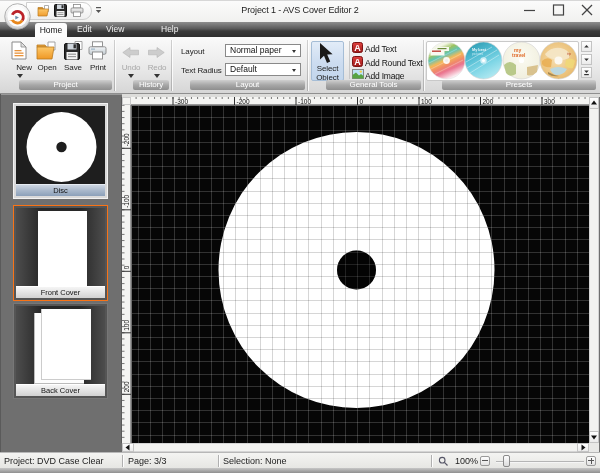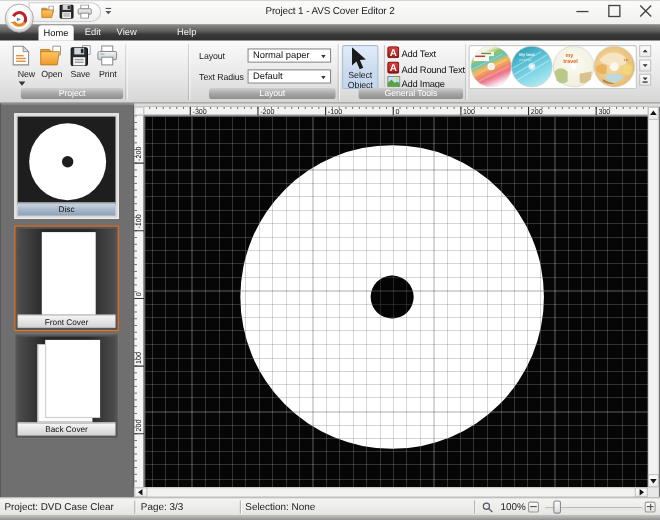--- a/index.html
+++ b/index.html
@@ -166,20 +166,33 @@
           <linearGradient id="prg" x1="0" y1="0" x2="0" y2="1">
             <stop offset="0" stop-color="#f4f6f8"></stop>
             <stop offset="1" stop-color="#c3ccd2"></stop>
           </linearGradient>
         </defs>
     </svg>
     <div class="btnlbl" style="left:84px;top:26px;width:24px;">Print</div>
     <div class="grp-label">Project</div>
   </div>
 
+  <div class="grp" style="left:116px;width:55px;">
+    <svg class="abs" style="left:6px;top:10px" width="18" height="11" viewBox="0 0 18 11">
+      <path d="M8 0.5 L8 3.2 L16.5 3.2 L16.5 7.8 L8 7.8 L8 10.5 L0.8 5.5 Z" fill="#cdcdcd" stroke="#b3b3b3" stroke-width="0.6"></path>
+    </svg>
+    <svg class="abs" style="left:31px;top:10px" width="18" height="11" viewBox="0 0 18 11">
+      <path d="M10 0.5 L10 3.2 L1.5 3.2 L1.5 7.8 L10 7.8 L10 10.5 L17.2 5.5 Z" fill="#cdcdcd" stroke="#b3b3b3" stroke-width="0.6"></path>
+    </svg>
+    <div class="btnlbl" style="left:2px;top:26px;width:26px;color:#a8a8a8;">Undo</div>
+    <div class="btnlbl" style="left:28px;top:26px;width:26px;color:#a8a8a8;">Redo</div>
+    <div class="ddarrow" style="left:12px;top:37px;"></div>
+    <div class="ddarrow" style="left:38px;top:37px;"></div>
+    <div class="grp-label">History</div>
+  </div>
 
   <div class="grp" style="left:173px;width:134px;">
     <div class="btnlbl" style="left:8px;top:10px;">Layout</div>
     <div class="combo" style="top:7px;">Normal paper<span class="ca"></span></div>
     <div class="btnlbl" style="left:8px;top:29px;">Text Radius</div>
     <div class="combo" style="top:25.5px;">Default<span class="ca"></span></div>
     <div class="grp-label">Layout</div>
   </div>
 
   <div class="grp" style="left:309px;width:114px;">
@@ -311,20 +324,21 @@
       </svg>
     <div class="sb-btn" style="left:156px;top:17px;width:11px;height:11px;"></div>
     <svg class="abs" style="left:156px;top:17px" width="11" height="11" viewBox="0 0 11 11">
         <path d="M3.2 4.4 L7.8 4.4 L5.5 7 Z" fill="#333"></path>
       </svg>
     <div class="sb-btn" style="left:156px;top:30px;width:11px;height:11px;"></div>
     <svg class="abs" style="left:156px;top:30px" width="11" height="11" viewBox="0 0 11 11">
         <path d="M3.2 3.4 L7.8 3.4 L5.5 6 Z" fill="#333"></path>
         <rect x="3.2" y="7" width="4.6" height="1.2" fill="#333"></rect>
       </svg>
+    <div class="grp-label">Presets</div>
   </div>
 </div>
 
 <div id="main" class="abs"></div>
 <div id="panel" class="abs" style="top:94px;"></div>
 <div class="abs" style="left:122px;top:94px;width:478px;height:3px;background:#dcdcda;"></div>
 <div class="abs" style="left:121px;top:97px;width:1px;height:346px;background:#5a5a5a;"></div>
 <div class="abs" style="left:1px;top:94px;width:121px;height:1px;background:#9a9a9a;"></div>
 
 <div class="thumb" style="top:103px;background:#d9d9d9;border:1px solid #f2f2f2;">

